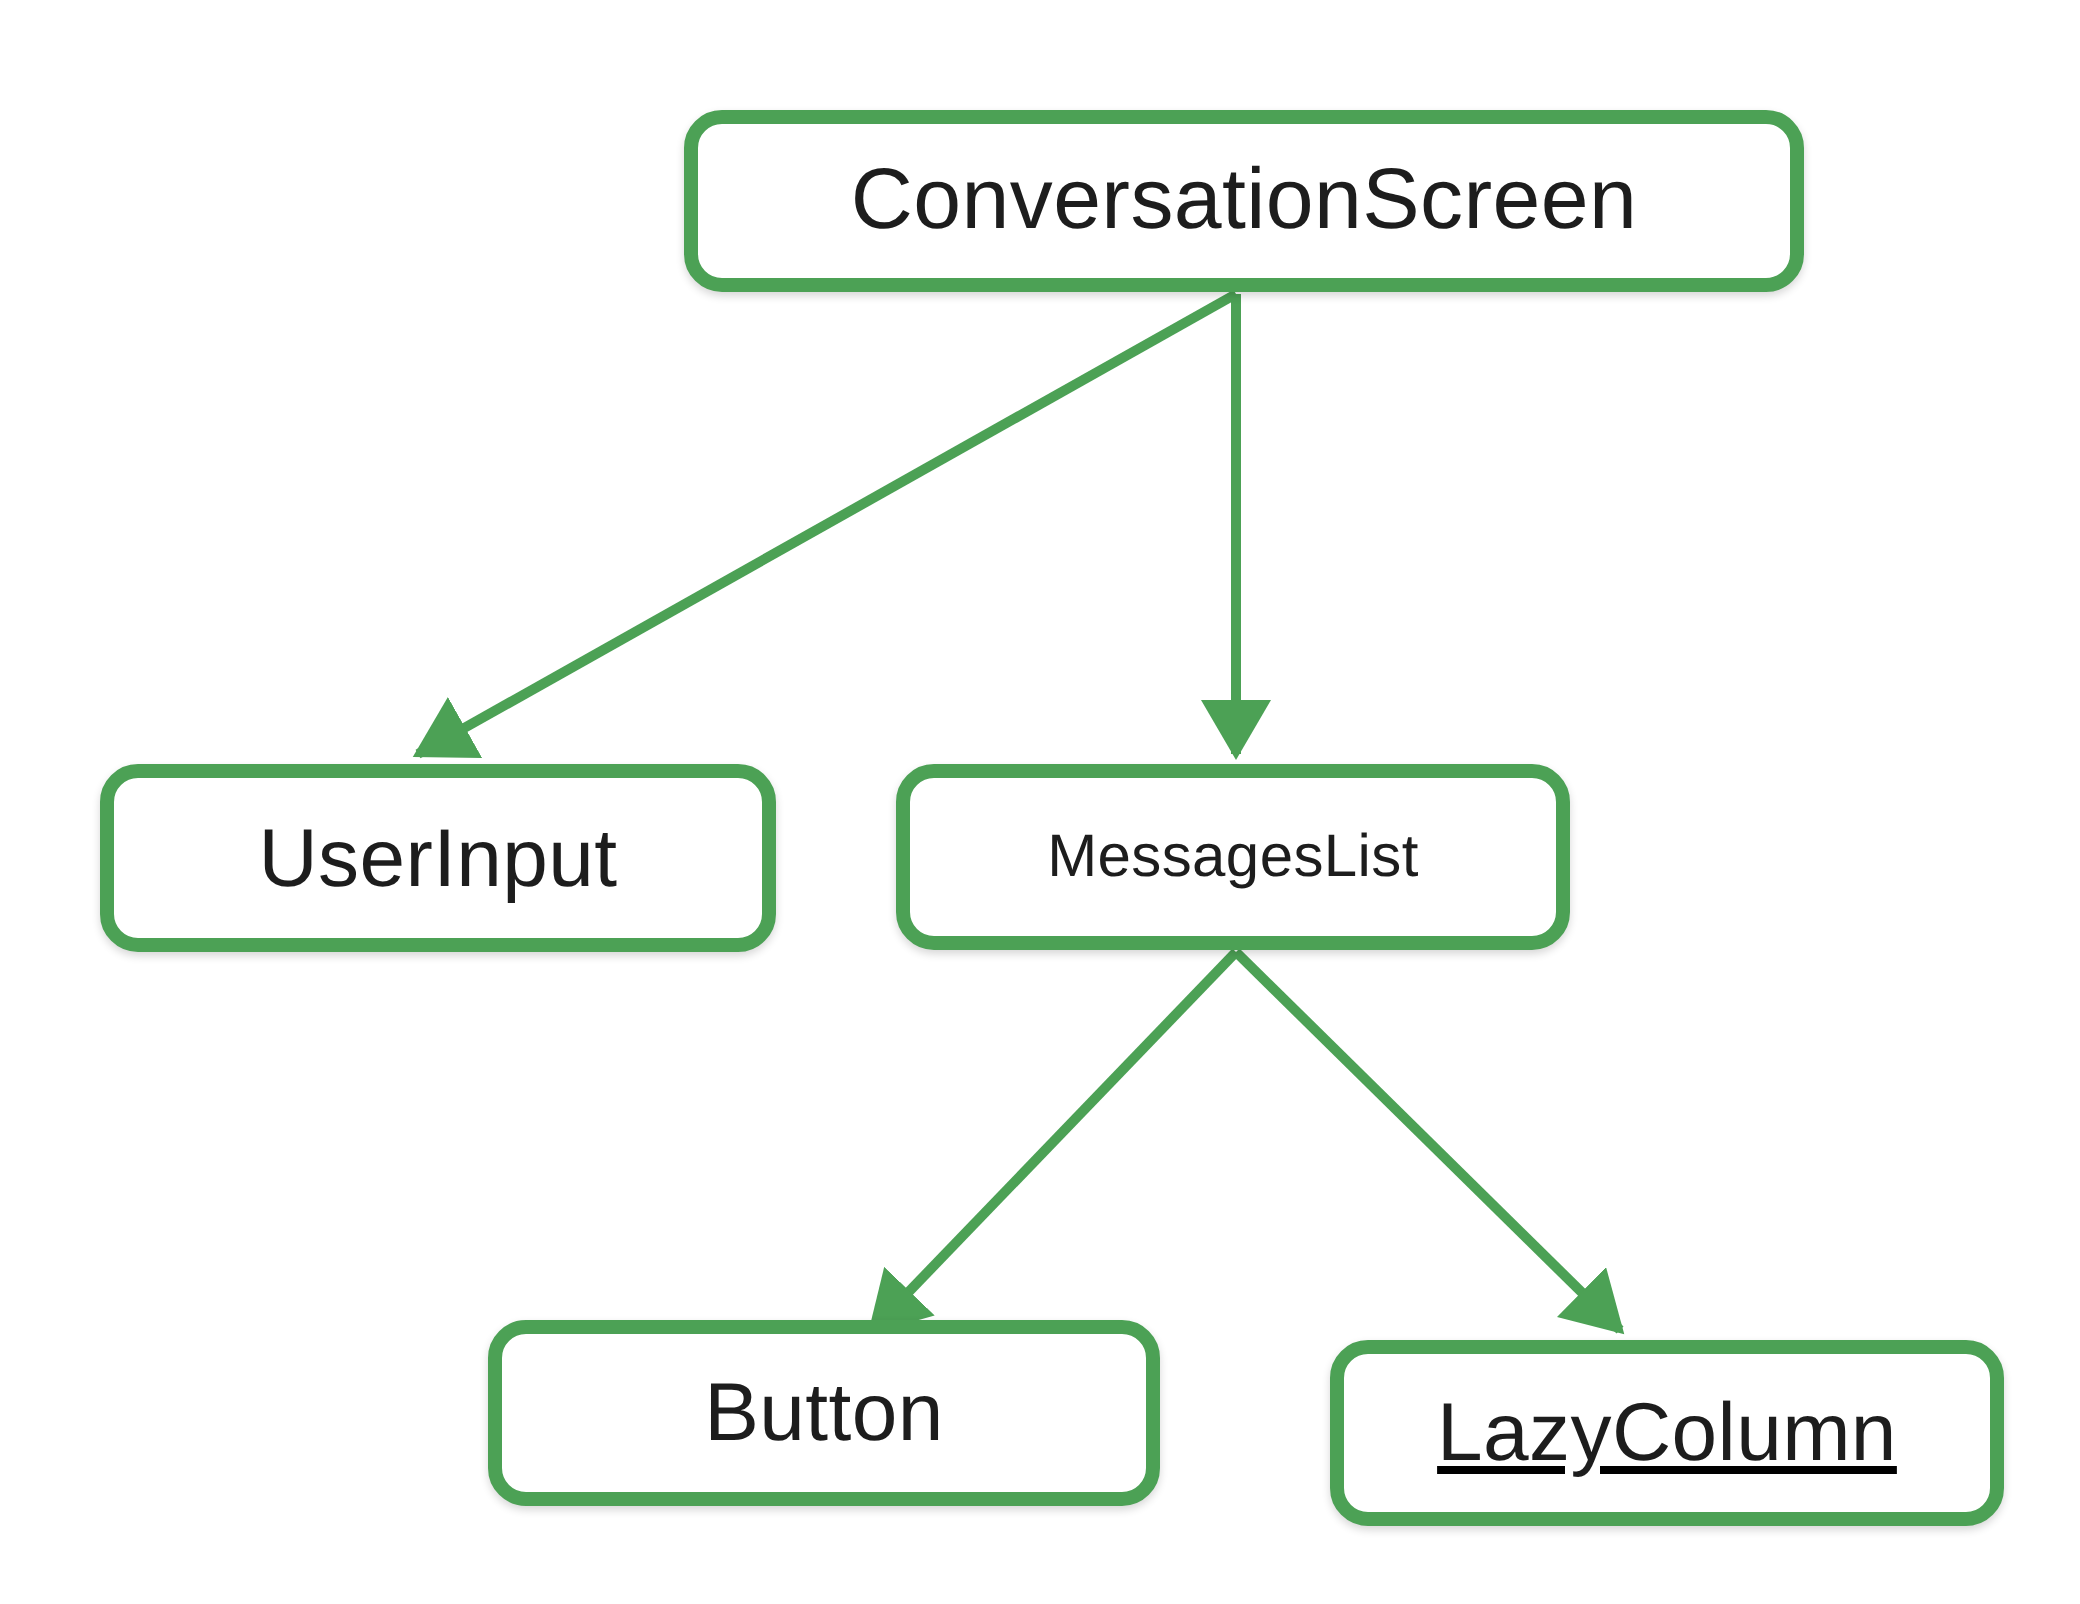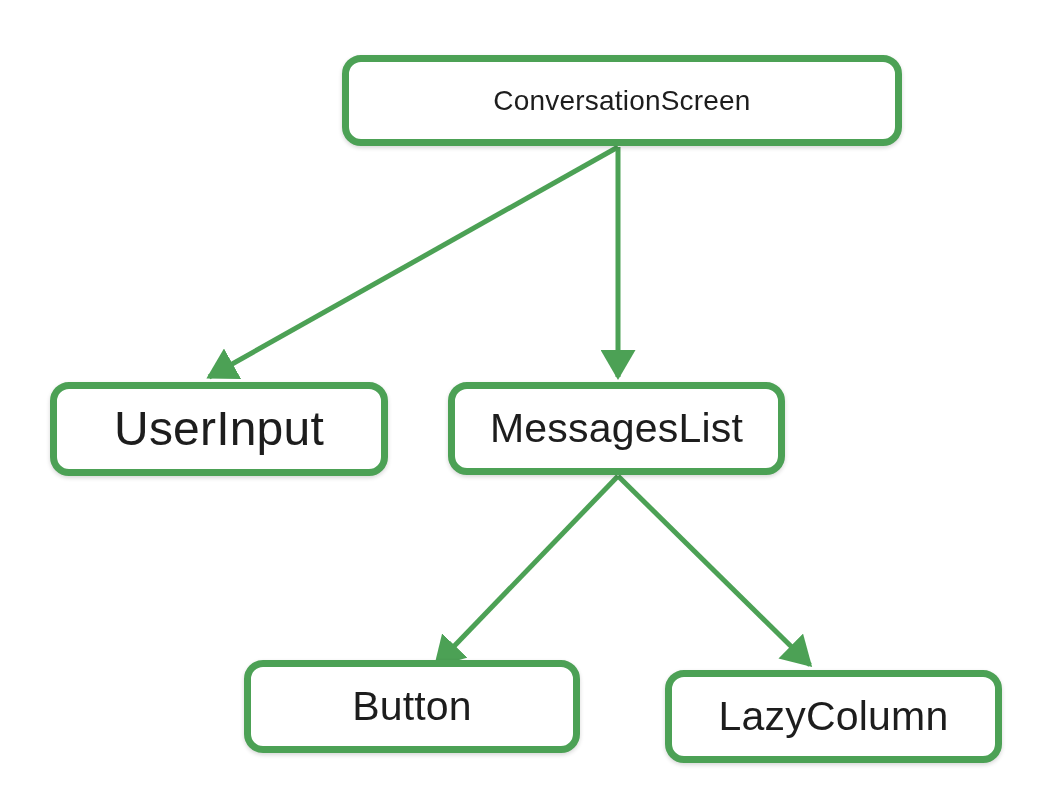--- a/index.html
+++ b/index.html
@@ -43,39 +43,39 @@
     font-family: "Liberation Sans", sans-serif;
     font-weight: 400;
     letter-spacing: 0.2px;
     white-space: nowrap;
     line-height: 1;
   }
   
   #node-conversationscreen {
     left: 342px; top: 55px; width: 560px; height: 91px;
   }
-  #node-conversationscreen .node-label { font-size: 28px; }
+  #node-conversationscreen .node-label { font-size: 43px; }
 
   #node-userinput {
     left: 50px; top: 382px; width: 338px; height: 94px;
   }
-  #node-userinput .node-label { font-size: 48px; }
+  #node-userinput .node-label { font-size: 41px; }
 
   #node-messageslist {
     left: 448px; top: 382px; width: 337px; height: 93px;
   }
-  #node-messageslist .node-label { font-size: 41px; }
+  #node-messageslist .node-label { font-size: 30px; }
 
   #node-button {
     left: 244px; top: 660px; width: 336px; height: 93px;
   }
   #node-button .node-label { font-size: 41px; }
 
   #node-lazycolumn {
-    left: 665px; top: 670px; width: 337px; height: 93px;
+    left: 665px; top: 670px; width: 337px; height: 93px; text-decoration: underline;
   }
   #node-lazycolumn .node-label { font-size: 41px; }
 </style>
 </head>
 <body>
 
 <div id="diagram-canvas">
 
   <svg id="edge-layer" viewBox="0 0 1040 802" width="1040" height="802" xmlns="http://www.w3.org/2000/svg">
     <defs>

